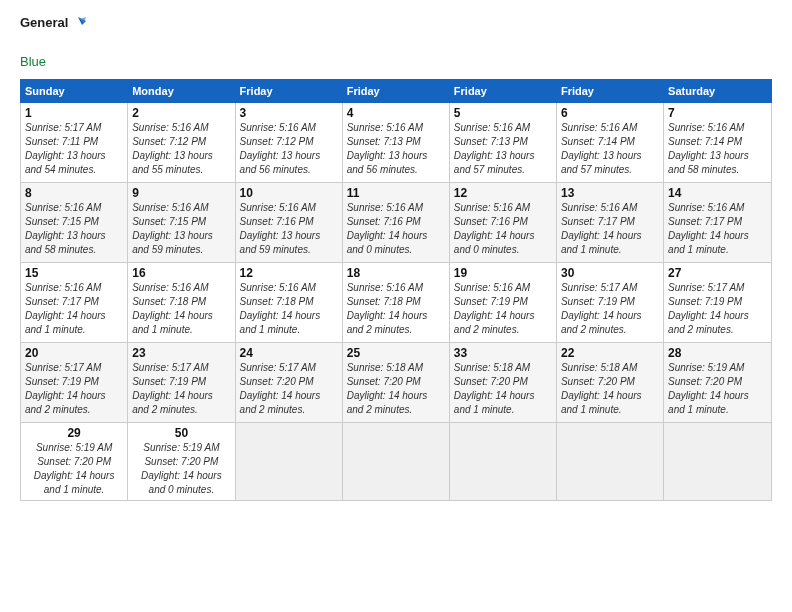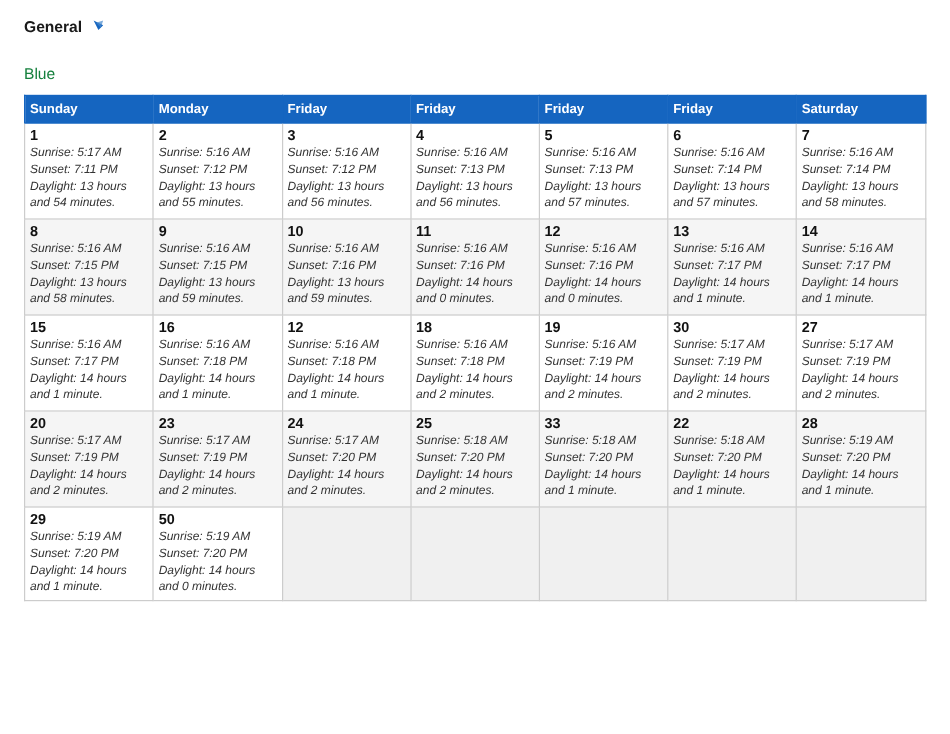--- a/index.html
+++ b/index.html
@@ -77,20 +77,21 @@
       color: #333;
       line-height: 1.4;
       font-size: 10px;
       font-style: italic;
     }
     .empty-cell {
       background: #f0f0f0 !important;
     }
     tbody tr:last-child td {
       height: 70px;
+      text-align: center;
     }
   </style>
 </head>
 <body>
 
 <div class="page">
   <div class="header">
     <div class="logo">
   <div style="display:flex;flex-direction:column;line-height:1.1;">
     <div style="display:flex;align-items:center;gap:2px;">

